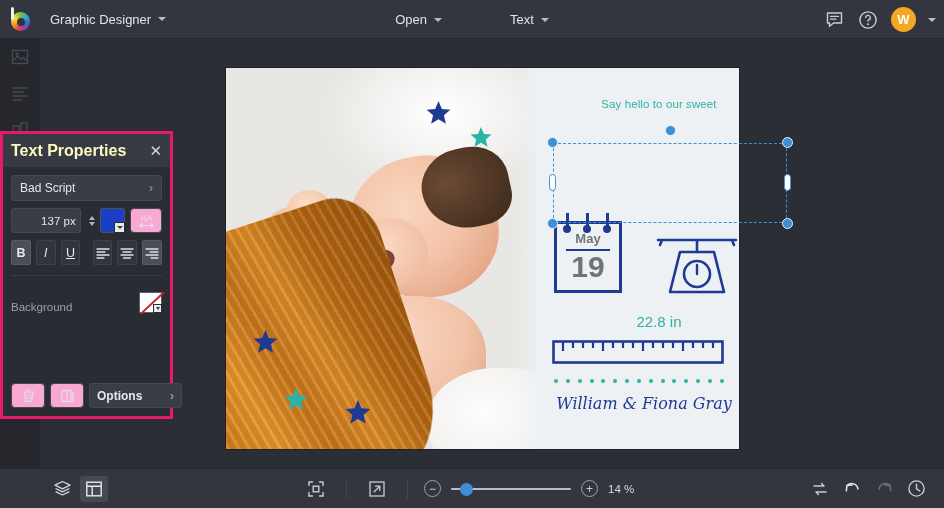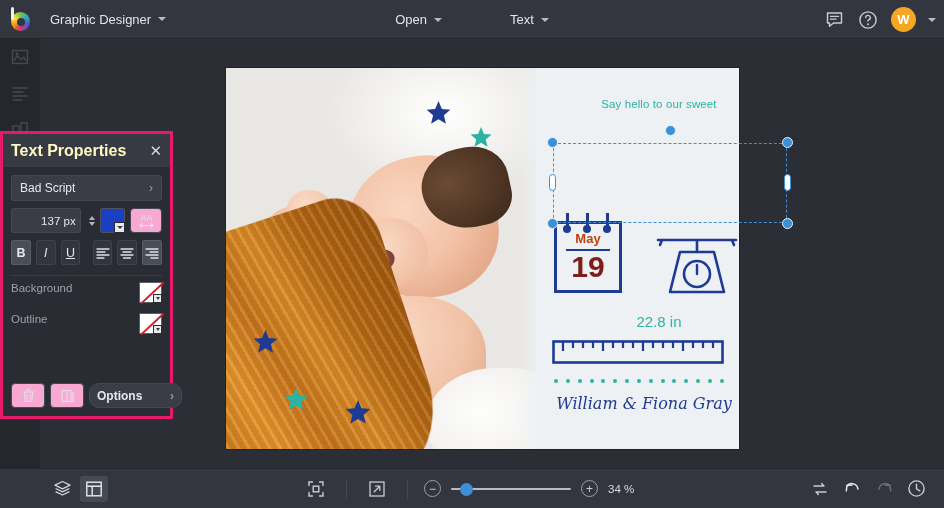--- a/index.html
+++ b/index.html
@@ -181,26 +181,26 @@
     font-size: 38px; color: #1f3a93; text-align: center; line-height: 58px;
     white-space: nowrap;
   }
 
   .c-cal { position: absolute; left: 328px; top: 145px; width: 68px; height: 80px; }
   .c-cal-box { position:absolute; left:0; top:8px; width:68px; height:72px; border:3px solid #1f3a93; }
   .c-cal-ring { position:absolute; top:0; width:3px; height:14px; background:#1f3a93; }
   .c-cal-dot { position:absolute; top:12px; width:8px; height:8px; border-radius:50%; background:#1f3a93; }
   .c-cal-month {
     position: absolute; left:0; top:18px; width:68px; text-align:center;
-    font-size: 13px; color:#c2410c; font-weight:600;
+    font-size: 13px; color:#737373; font-weight:600;
   }
   .c-cal-underline { position:absolute; left:12px; top:36px; width:44px; height:2px; background:#1f3a93; }
   .c-cal-day {
     position: absolute; left:0; top:38px; width:68px; text-align:center;
-    font-size: 30px; font-weight:bold; color:#7f1d1d; line-height:32px;
+    font-size: 30px; font-weight:bold; color:#737373; line-height:32px;
   }
 
   .c-weight {
     position: absolute; left: 404px; top: 142px; width: 130px; text-align: center;
     font-size: 15px; color: #2bb3a3; font-weight: 500;
   }
   .c-scale { position: absolute; left: 424px; top: 166px; width: 94px; height: 62px; }
 
   .c-len {
     position: absolute; left: 338px; top: 245px; width: 190px; text-align: center;
@@ -295,40 +295,40 @@
   .fmt-row { display: flex; gap: 5px; margin-bottom: 10px; }
   .fmt-btn {
     width: 25px; height: 25px; background: #32353d; border: 1px solid #3e424a;
     border-radius: 2px; display: flex; align-items: center; justify-content: center;
     color: #e6e7eb; font-size: 12.5px; cursor: pointer;
   }
   .fmt-btn.active { background: #4a4e58; border-color: #575c66; }
   .fmt-gap { width: 3px; }
   .divider { height: 1px; background: #3a3d42; margin: 2px 0 6px; }
   .prop-row {
-    display: flex; align-items: flex-start; justify-content: space-between;
+    display: flex; align-items: flex-end; justify-content: space-between;
     height: 31px;
   }
   .prop-label { color: #9ba0a9; font-size: 11.5px; }
   .none-sw {
     position: relative; width: 23px; height: 21px; background: #fff;
     border: 1px solid #5a5e66; cursor: pointer;
   }
   .none-sw::before {
     content:""; position:absolute; left:-3px; top:9px; width:31px; height:2.4px;
     background:#cf2027; transform: rotate(-43deg);
   }
   .none-sw .swatch-caret { width: 9px; height: 9px; }
   .none-sw .swatch-caret::after { border-left-width:2.5px; border-right-width:2.5px; border-top-width:3px; }
   .bottom-row {
     position: absolute; left: 8px; bottom: 8px; display: flex; gap: 5px; align-items: center;
   }
   .opt-btn {
     width: 93px; height: 25px; background: #3a3d45; border: 1px solid #454952;
-    border-radius: 10px; display: flex; align-items: center; justify-content: space-between;
+    border-radius: 3px; display: flex; align-items: center; justify-content: space-between;
     padding: 0 7px; color: #e6e7eb; font-size: 12px; font-weight: 600; cursor: pointer;
   }
 
   
   .bottombar {
     position: absolute; left: 0; bottom: 0; width: 944px; height: 40px;
     background: #33363e; border-top: 1px solid #24262c; display: flex; align-items: center;
   }
   .bgroup { display: flex; align-items: center; gap: 4px; }
   .bicon {
@@ -602,26 +602,20 @@
       </div>
 
       <div class="divider"></div>
 
       <div class="prop-row">
         <span class="prop-label">Background</span>
         <span class="none-sw">
           <span class="swatch-caret"></span>
         </span>
       </div>
-      <div class="prop-row">
-        <span class="prop-label">Outline</span>
-        <span class="none-sw">
-          <span class="swatch-caret"></span>
-        </span>
-      </div>
     </div>
 
     <div class="bottom-row">
       <div class="icon-btn">
         <svg width="15" height="16" viewBox="0 0 15 16">
           <path d="M2 4h11M6 2.2h3M3.5 4l.7 9.3h6.6L11.5 4" fill="none" stroke="#dfe1e6" stroke-width="1.2" stroke-linecap="round" stroke-linejoin="round"></path>
           <path d="M6 6.2v5M9 6.2v5" stroke="#dfe1e6" stroke-width="1.1" stroke-linecap="round"></path>
         </svg>
       </div>
       <div class="icon-btn">
@@ -673,21 +667,21 @@
       <div class="circ-btn">
         <span>−</span>
       </div>
       <div class="slider">
         <div class="slider-track"></div>
         <div class="slider-knob"></div>
       </div>
       <div class="circ-btn">
         <span>+</span>
       </div>
-      <div class="zoom-val">34 %</div>
+      <div class="zoom-val">14 %</div>
     </div>
 
     <div class="bgroup" style="position:absolute;right:14px;">
       <div class="bicon">
         <svg width="18" height="18" viewBox="0 0 18 18">
           <path d="M3 6h10l-2.4-2.4M15 12H5l2.4 2.4" fill="none" stroke="#c9ccd3" stroke-width="1.4" stroke-linecap="round" stroke-linejoin="round"></path>
         </svg>
       </div>
       <div class="bicon">
         <svg width="19" height="18" viewBox="0 0 19 18">

